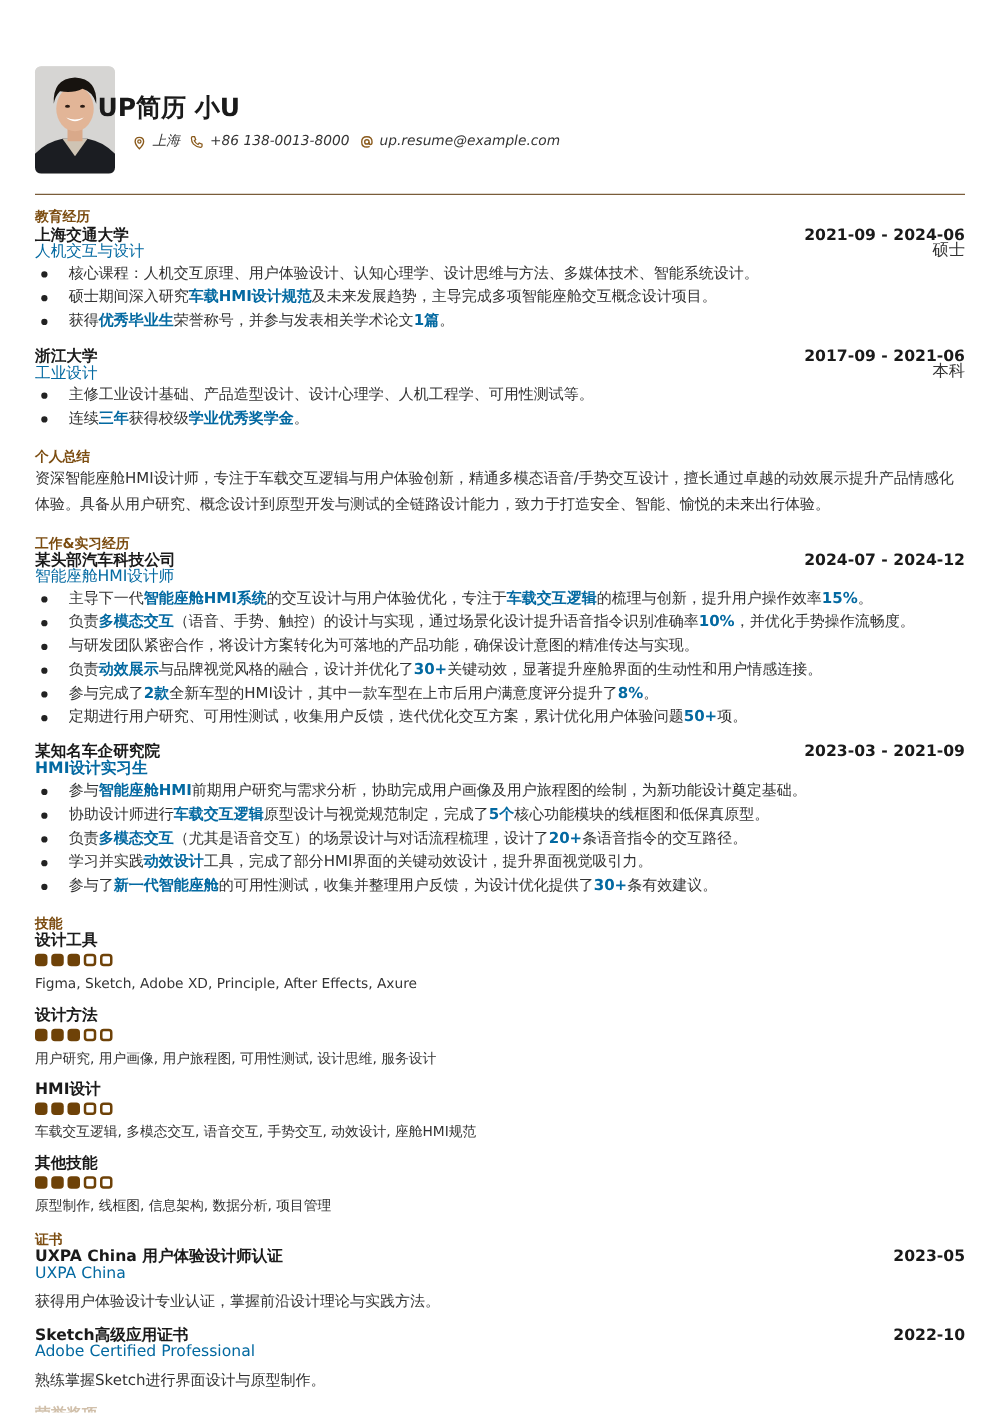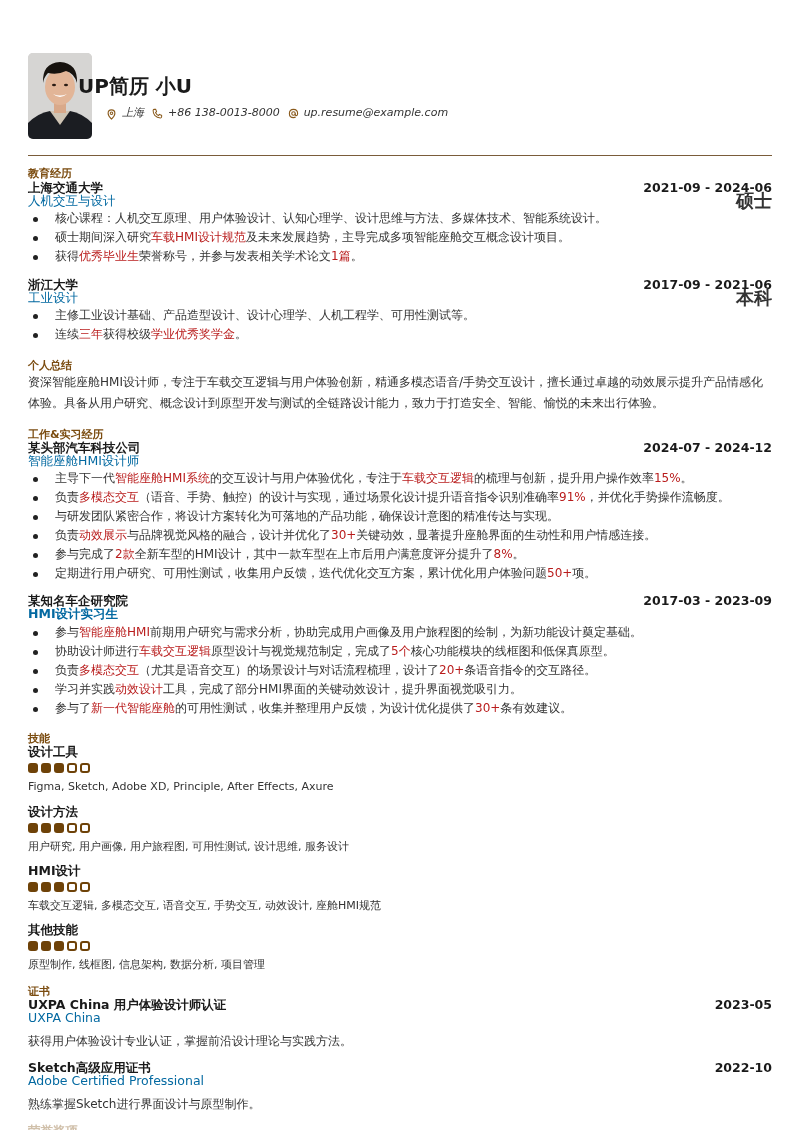--- a/index.html
+++ b/index.html
@@ -11,26 +11,26 @@
     .contacts { position: absolute; left: 106px; top: 104px; height: 16px; display: flex; align-items: center; font-size: 11px; color: #333; }
     .contact { display: flex; align-items: flex-end; margin-right: 8px; font-style: italic; }
     .contact svg { width: 11px; height: 11px; margin-right: 5px; }
 
     .rule { position: absolute; left: 28px; top: 155px; width: 744px; height: 1px; background: #7a5c3a; }
 
     .sec-title { position: absolute; left: 28px; font-size: 11px; font-weight: bold; color: #7b4c10; line-height: 14px; }
     .entry-title { position: absolute; left: 28px; font-size: 12.5px; font-weight: bold; color: #1a1a1a; line-height: 14px; }
     .entry-sub { position: absolute; left: 28px; font-size: 12.5px; color: #0369a1; line-height: 14px; }
     .entry-date { position: absolute; right: 28px; font-size: 12.5px; font-weight: bold; color: #1a1a1a; line-height: 14px; text-align: right; }
-    .entry-degree { position: absolute; right: 28px; font-size: 18px; color: #333; line-height: 14px; text-align: right; font-weight: bold; }
+    .entry-degree { position: absolute; right: 28px; font-size: 13px; color: #333; line-height: 14px; text-align: right; }
 
     .bullets { position: absolute; left: 28px; width: 744px; list-style: none; }
     .bullets li { position: relative; font-size: 12px; color: #333; line-height: 19px; padding-left: 27px; white-space: nowrap; }
     .bullets li::before { content: ""; position: absolute; left: 5px; top: 8px; width: 5px; height: 5px; border-radius: 50%; background: #222; }
-    .bullets li b { font-weight: normal; color: #b91c1c; }
+    .bullets li b { font-weight: bold; color: #0369a1; }
 
     .summary { position: absolute; left: 28px; width: 744px; font-size: 12px; color: #333; line-height: 21px; }
 
     .skill-name { position: absolute; left: 28px; font-size: 12.5px; font-weight: bold; color: #1a1a1a; line-height: 14px; }
     .dots { position: absolute; left: 28px; display: flex; height: 12px; }
     .dot { width: 10px; height: 10px; border-radius: 3px; margin-right: 3px; margin-top: 1px; }
     .dot.on { background: #6e4208; }
     .dot.off { background: #fff; border: 2px solid #6e4208; }
     .skill-items { position: absolute; left: 28px; font-size: 11px; color: #333; line-height: 14px; }
 
@@ -107,29 +107,29 @@
   <div class="sec-title" style="top:359px;">个人总结</div>
   <div class="summary" style="top:372px;">资深智能座舱HMI设计师，专注于车载交互逻辑与用户体验创新，精通多模态语音/手势交互设计，擅长通过卓越的动效展示提升产品情感化体验。具备从用户研究、概念设计到原型开发与测试的全链路设计能力，致力于打造安全、智能、愉悦的未来出行体验。</div>
 
   <div class="sec-title" style="top:428px;">工作&amp;实习经历</div>
 
   <div class="entry-title" style="top:441px;">某头部汽车科技公司</div>
   <div class="entry-date" style="top:441px;">2024-07 - 2024-12</div>
   <div class="entry-sub" style="top:454px;">智能座舱HMI设计师</div>
   <ul class="bullets" style="top:469px;">
       <li><span>主导下一代</span><b>智能座舱HMI系统</b><span>的交互设计与用户体验优化，专注于</span><b>车载交互逻辑</b><span>的梳理与创新，提升用户操作效率</span><b>15%</b><span>。</span></li>
-      <li><span>负责</span><b>多模态交互</b><span>（语音、手势、触控）的设计与实现，通过场景化设计提升语音指令识别准确率</span><b>91%</b><span>，并优化手势操作流畅度。</span></li>
+      <li><span>负责</span><b>多模态交互</b><span>（语音、手势、触控）的设计与实现，通过场景化设计提升语音指令识别准确率</span><b>10%</b><span>，并优化手势操作流畅度。</span></li>
       <li><span>与研发团队紧密合作，将设计方案转化为可落地的产品功能，确保设计意图的精准传达与实现。</span></li>
       <li><span>负责</span><b>动效展示</b><span>与品牌视觉风格的融合，设计并优化了</span><b>30+</b><span>关键动效，显著提升座舱界面的生动性和用户情感连接。</span></li>
       <li><span>参与完成了</span><b>2款</b><span>全新车型的HMI设计，其中一款车型在上市后用户满意度评分提升了</span><b>8%</b><span>。</span></li>
       <li><span>定期进行用户研究、可用性测试，收集用户反馈，迭代优化交互方案，累计优化用户体验问题</span><b>50+</b><span>项。</span></li>
     </ul>
 
   <div class="entry-title" style="top:594px;">某知名车企研究院</div>
-  <div class="entry-date" style="top:594px;">2017-03 - 2023-09</div>
+  <div class="entry-date" style="top:594px;">2023-03 - 2021-09</div>
   <div class="entry-sub" style="top:607px;font-weight:bold;">HMI设计实习生</div>
   <ul class="bullets" style="top:623px;">
       <li><span>参与</span><b>智能座舱HMI</b><span>前期用户研究与需求分析，协助完成用户画像及用户旅程图的绘制，为新功能设计奠定基础。</span></li>
       <li><span>协助设计师进行</span><b>车载交互逻辑</b><span>原型设计与视觉规范制定，完成了</span><b>5个</b><span>核心功能模块的线框图和低保真原型。</span></li>
       <li><span>负责</span><b>多模态交互</b><span>（尤其是语音交互）的场景设计与对话流程梳理，设计了</span><b>20+</b><span>条语音指令的交互路径。</span></li>
       <li><span>学习并实践</span><b>动效设计</b><span>工具，完成了部分HMI界面的关键动效设计，提升界面视觉吸引力。</span></li>
       <li><span>参与了</span><b>新一代智能座舱</b><span>的可用性测试，收集并整理用户反馈，为设计优化提供了</span><b>30+</b><span>条有效建议。</span></li>
     </ul>
 
   <div class="sec-title" style="top:732px;">技能</div>

